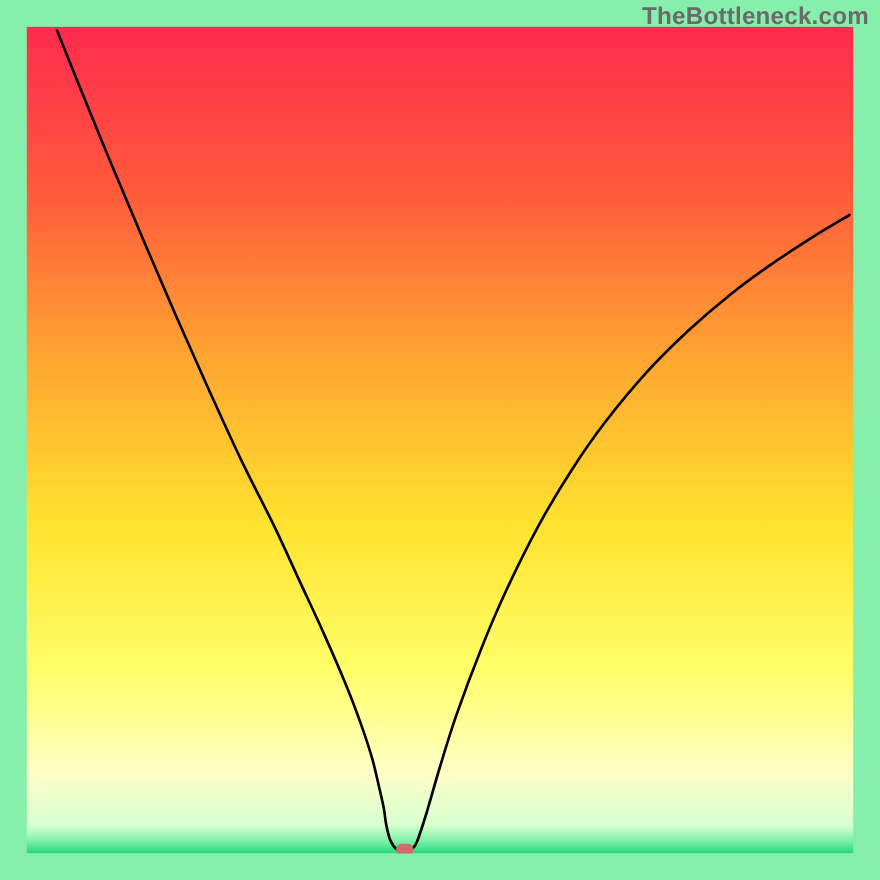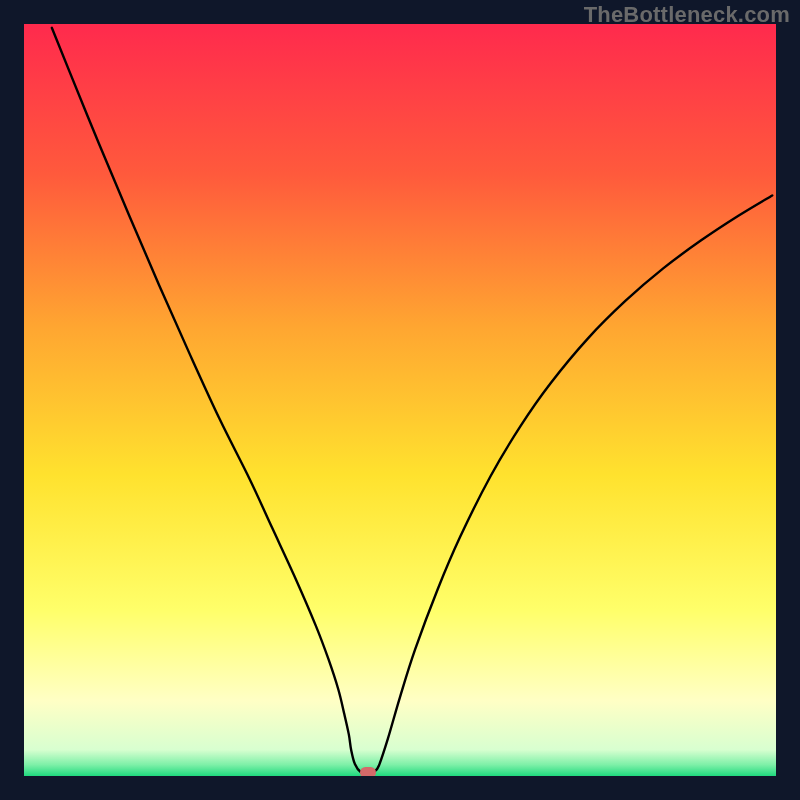--- a/index.html
+++ b/index.html
@@ -1,21 +1,21 @@
 <!DOCTYPE html>
 <html><head>
 <meta charset="utf-8">
 <style>
   * { margin: 0; padding: 0; box-sizing: border-box; }
   html, body { width: 800px; height: 800px; overflow: hidden; background: #000; }
   .frame {
     position: relative;
     width: 800px;
     height: 800px;
-    background: #0f172a;
+    background: #86efac;
   }
   .watermark {
     position: absolute;
     top: 2px;
     right: 10px;
     font-family: Arial, Helvetica, sans-serif;
     font-size: 22px;
     font-weight: 600;
     color: #6a6a6a;
     letter-spacing: 0.2px;

